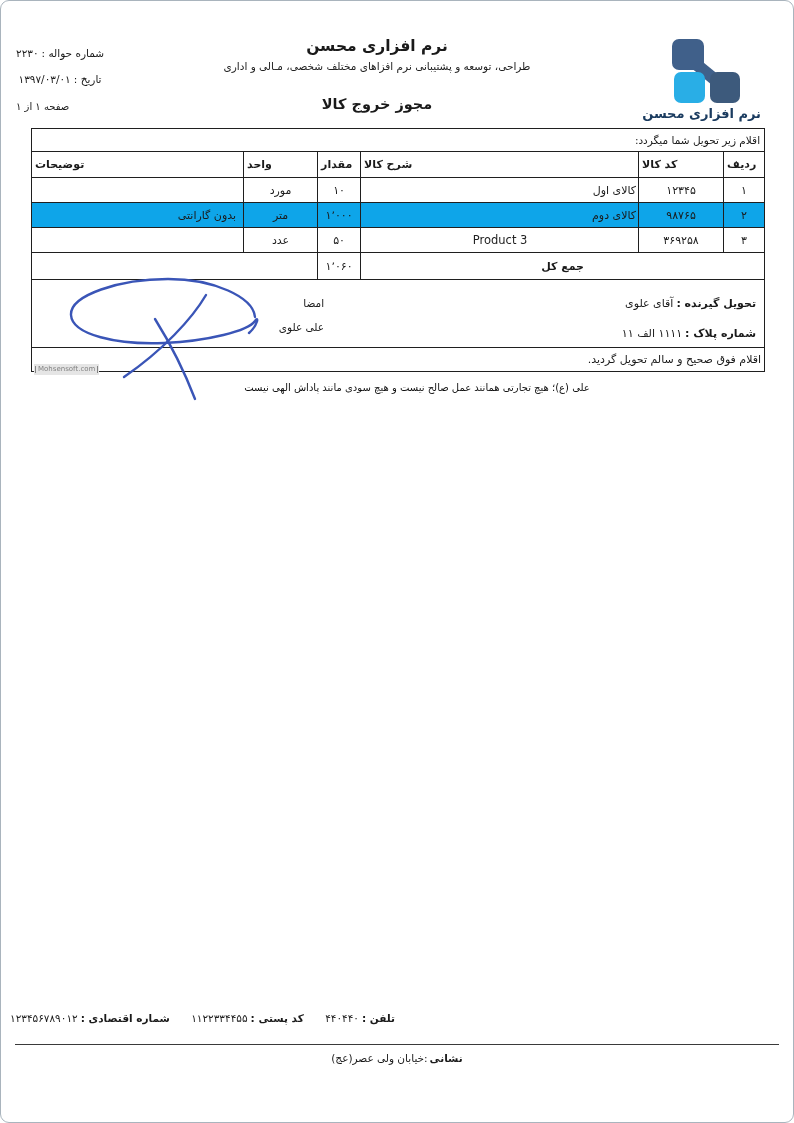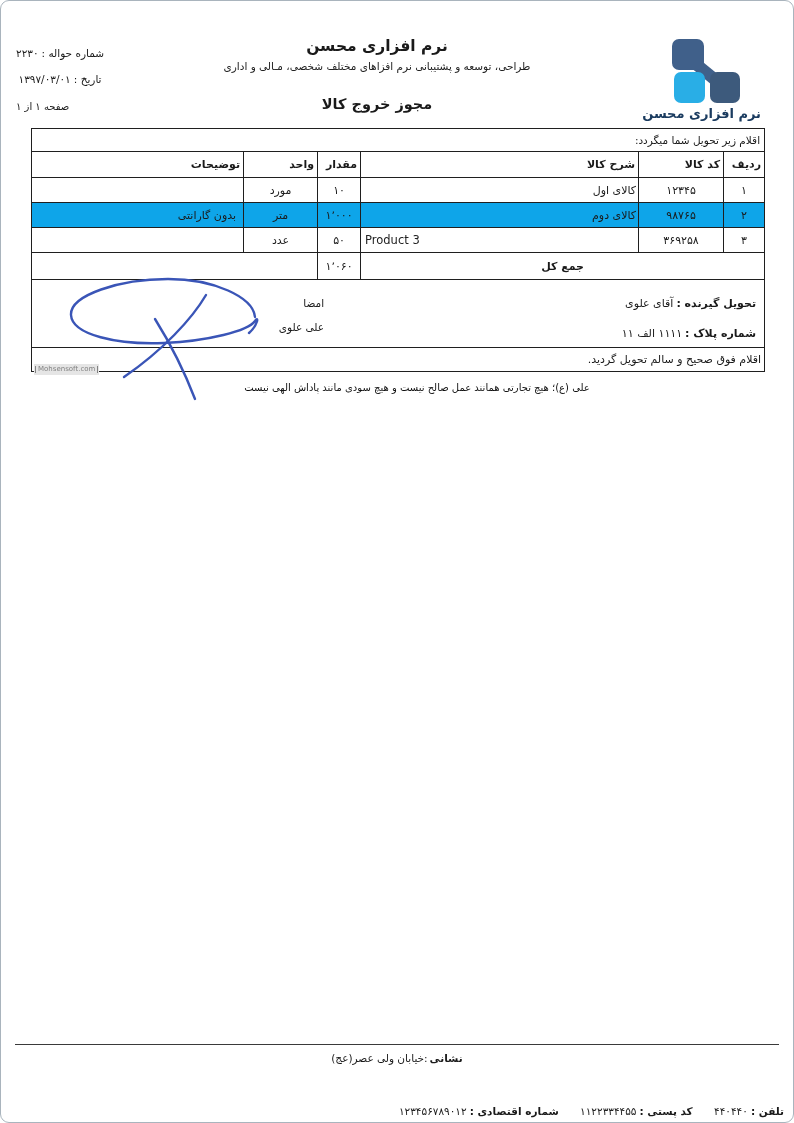--- a/index.html
+++ b/index.html
@@ -19,24 +19,24 @@
   .doc-title{font-size:14.5px;font-weight:bold;margin-top:24px;}
   
   .logo{position:absolute;top:38px;left:648px;width:112px;text-align:center;}
   .logo svg{display:block;margin:0 auto 2px auto;}
   .logo-wordmark{font-size:13px;font-weight:bold;color:#1b3c60;direction:rtl;white-space:nowrap;}
   
   .tbl-wrap{position:absolute;top:127px;left:30px;width:733px;}
   table{border-collapse:collapse;table-layout:fixed;width:733px;direction:rtl;}
   td,th{border:1px solid #1f1f1f;font-size:11px;padding:0 3px;overflow:hidden;vertical-align:middle;}
   .intro-cell{height:22px;text-align:right;font-size:10.5px;padding-right:4px;}
-  th{height:25px;font-weight:bold;text-align:right;}
+  th{height:25px;font-weight:bold;text-align:left;}
   .data-row td{height:24px;text-align:center;}
   td.desc{text-align:right;padding-right:2px;}
-  td.desc-ltr{direction:ltr;text-align:left;font-size:11.5px;color:#222;padding-left:4px;}
+  td.desc-ltr{direction:ltr;text-align:center;font-size:11.5px;color:#222;padding-left:4px;}
   td.note{text-align:right;padding-right:7px;}
   tr.alt td{background:#0ea5e9;}
   .total-row td{height:26px;text-align:center;}
   .total-label{font-weight:bold;}
   .sig-cell{height:67px;position:relative;}
   .receiver-block{position:absolute;top:9px;right:8px;text-align:right;font-size:11px;}
   .receiver-block .line{white-space:nowrap;height:30px;line-height:30px;}
   .lbl-b{font-weight:bold;margin-left:3px;}
   .sign-block{position:absolute;top:11px;right:440px;width:82px;text-align:right;font-size:10.5px;}
   .sign-block .sig-word{height:24px;line-height:24px;}
@@ -47,21 +47,21 @@
   .watermark{position:absolute;top:363px;left:33px;z-index:5;display:flex;align-items:center;
     background:#e5e5e5;padding:0 1px;height:11px;}
   .watermark .wm-text{font-size:7px;color:#828282;line-height:11px;padding:0 2px;white-space:nowrap;}
   .wm-tick{width:1px;height:7px;background:#828282;}
   
   .quote{position:absolute;top:381px;left:0;right:0;text-align:center;direction:rtl;font-size:10px;color:#111;margin-left:40px;}
   
   .footer-rule{position:absolute;top:1043px;left:14px;right:14px;border-top:1px solid #3a3a3a;}
   .footer-address{position:absolute;top:1051px;left:0;right:0;text-align:center;direction:rtl;font-size:10.5px;}
   .footer-address .lbl-b{margin-left:2px;}
-  .footer-contacts{position:absolute;top:1104px;left:0;right:0;text-align:right;direction:rtl;font-size:10.5px;}
+  .footer-contacts{position:absolute;top:1011px;left:0;right:0;text-align:left;direction:rtl;font-size:10.5px;}
   .footer-contacts .contact{margin:0 9px;white-space:nowrap;}
 </style>
 </head>
 <body>
 
 <div class="page">
 
   <div class="hdr-meta">
     <div class="line">
       <span class="meta-label">شماره حواله :</span><span>۲۲۳۰</span>

